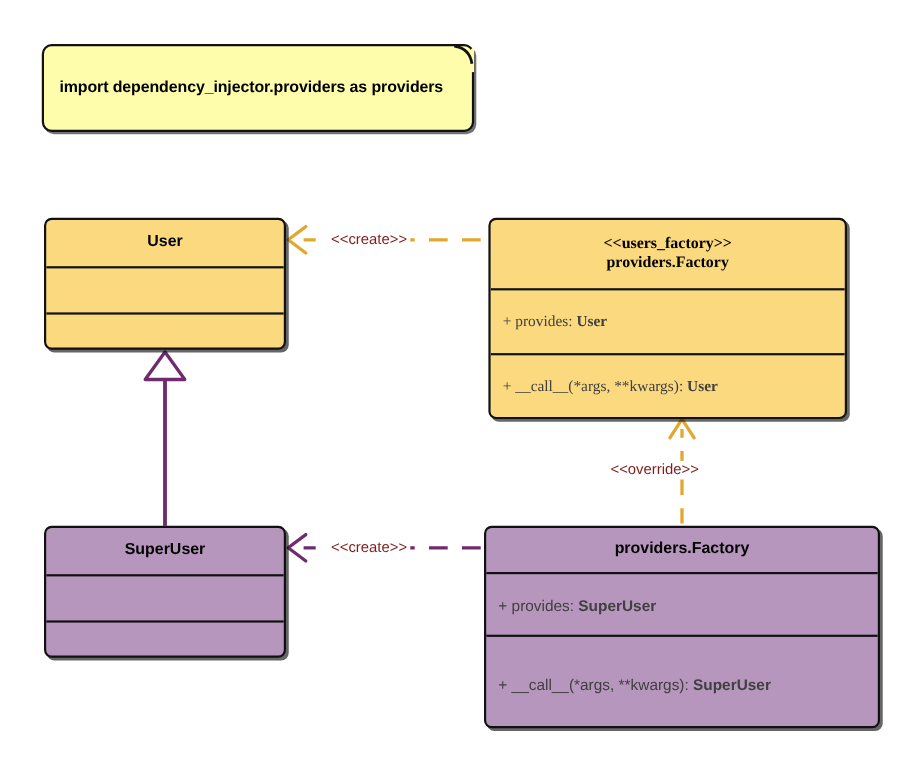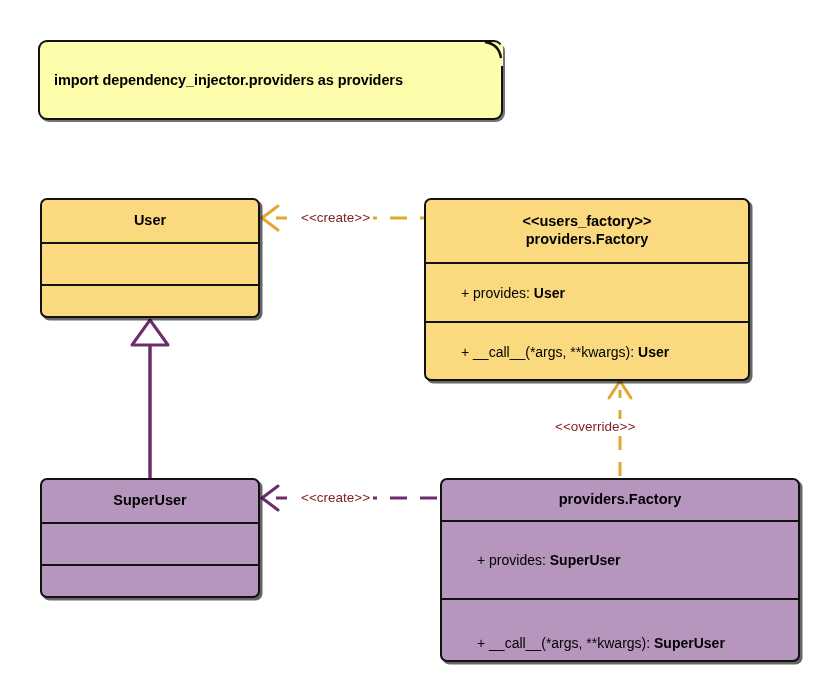--- a/index.html
+++ b/index.html
@@ -78,22 +78,21 @@
     height: 0;
     border-top: 2.5px solid #111111;
   }
   .cls-compartment {
     box-sizing: border-box;
     width: 100%;
     display: flex;
     align-items: center;
     padding-left: 11px;
     font-size: 14px;
-    color: #000000;
-    margin-left: 24px;
+    color: #404040;
   }
   .cls-compartment .mem-pre { font-weight: normal; }
   .cls-compartment .mem-bold { font-weight: bold; }
 
   
   .conn-label {
     position: absolute;
     font-size: 13.5px;
     color: #7f1d1d;
     white-space: nowrap;
@@ -109,21 +108,21 @@
     width: 840px;
     height: 700px;
     pointer-events: none;
   }
 </style>
 </head>
 <body>
 
 <div id="canvas">
 
-  <div class="note" style="left:38px; top:40px; width:465px; height:80px;">
+  <div class="note" style="left:38px; top:40px; width:393px; height:80px;">
     <div class="note-fold">
       <svg width="26" height="26" viewBox="0 0 26 26">
         <path d="M 26 2 L 26 26 L 2 26 Z" fill="#FDFDAB" stroke="none"></path>
         <path d="M 8 2 Q 22 4 24 18" fill="none" stroke="#111111" stroke-width="2.5"></path>
       </svg>
     </div>
     <div class="note-text">import dependency_injector.providers as providers</div>
   </div>
 
   <svg id="lines" viewBox="0 0 840 700">
@@ -156,21 +155,21 @@
   <div class="cls yellow" style="left:40px; top:198px; width:220px; height:120px;">
     <div class="cls-title" style="height:42px;">
       <span>User</span>
     </div>
     <div class="cls-divider"></div>
     <div class="cls-compartment" style="height:40px;"></div>
     <div class="cls-divider"></div>
     <div class="cls-compartment" style="height:32px;"></div>
   </div>
 
-  <div class="cls yellow" style="left:424px; top:198px; width:326px; height:183px;">
+  <div class="cls yellow" style="left:444px; top:198px; width:326px; height:183px;font-family:Liberation Serif, serif;">
     <div class="cls-title" style="height:62px;">
       <span>&lt;&lt;users_factory&gt;&gt;</span>
       <span>providers.Factory</span>
     </div>
     <div class="cls-divider"></div>
     <div class="cls-compartment" style="height:57px;">
       <span>
         <span class="mem-pre">+ provides: </span><span class="mem-bold">User</span>
       </span>
     </div>
@@ -190,21 +189,21 @@
     <div class="cls-compartment" style="height:40px;"></div>
     <div class="cls-divider"></div>
     <div class="cls-compartment" style="height:32px;"></div>
   </div>
 
   <div class="cls purple" style="left:440px; top:478px; width:360px; height:184px;">
     <div class="cls-title" style="height:40px;">
       <span>providers.Factory</span>
     </div>
     <div class="cls-divider"></div>
-    <div class="cls-compartment" style="height:76px;">
+    <div class="cls-compartment" style="height:55px;">
       <span>
         <span class="mem-pre">+ provides: </span><span class="mem-bold">SuperUser</span>
       </span>
     </div>
     <div class="cls-divider"></div>
     <div class="cls-compartment" style="height:85px;">
       <span>
         <span class="mem-pre">+ __call__(*args, **kwargs): </span><span class="mem-bold">SuperUser</span>
       </span>
     </div>

